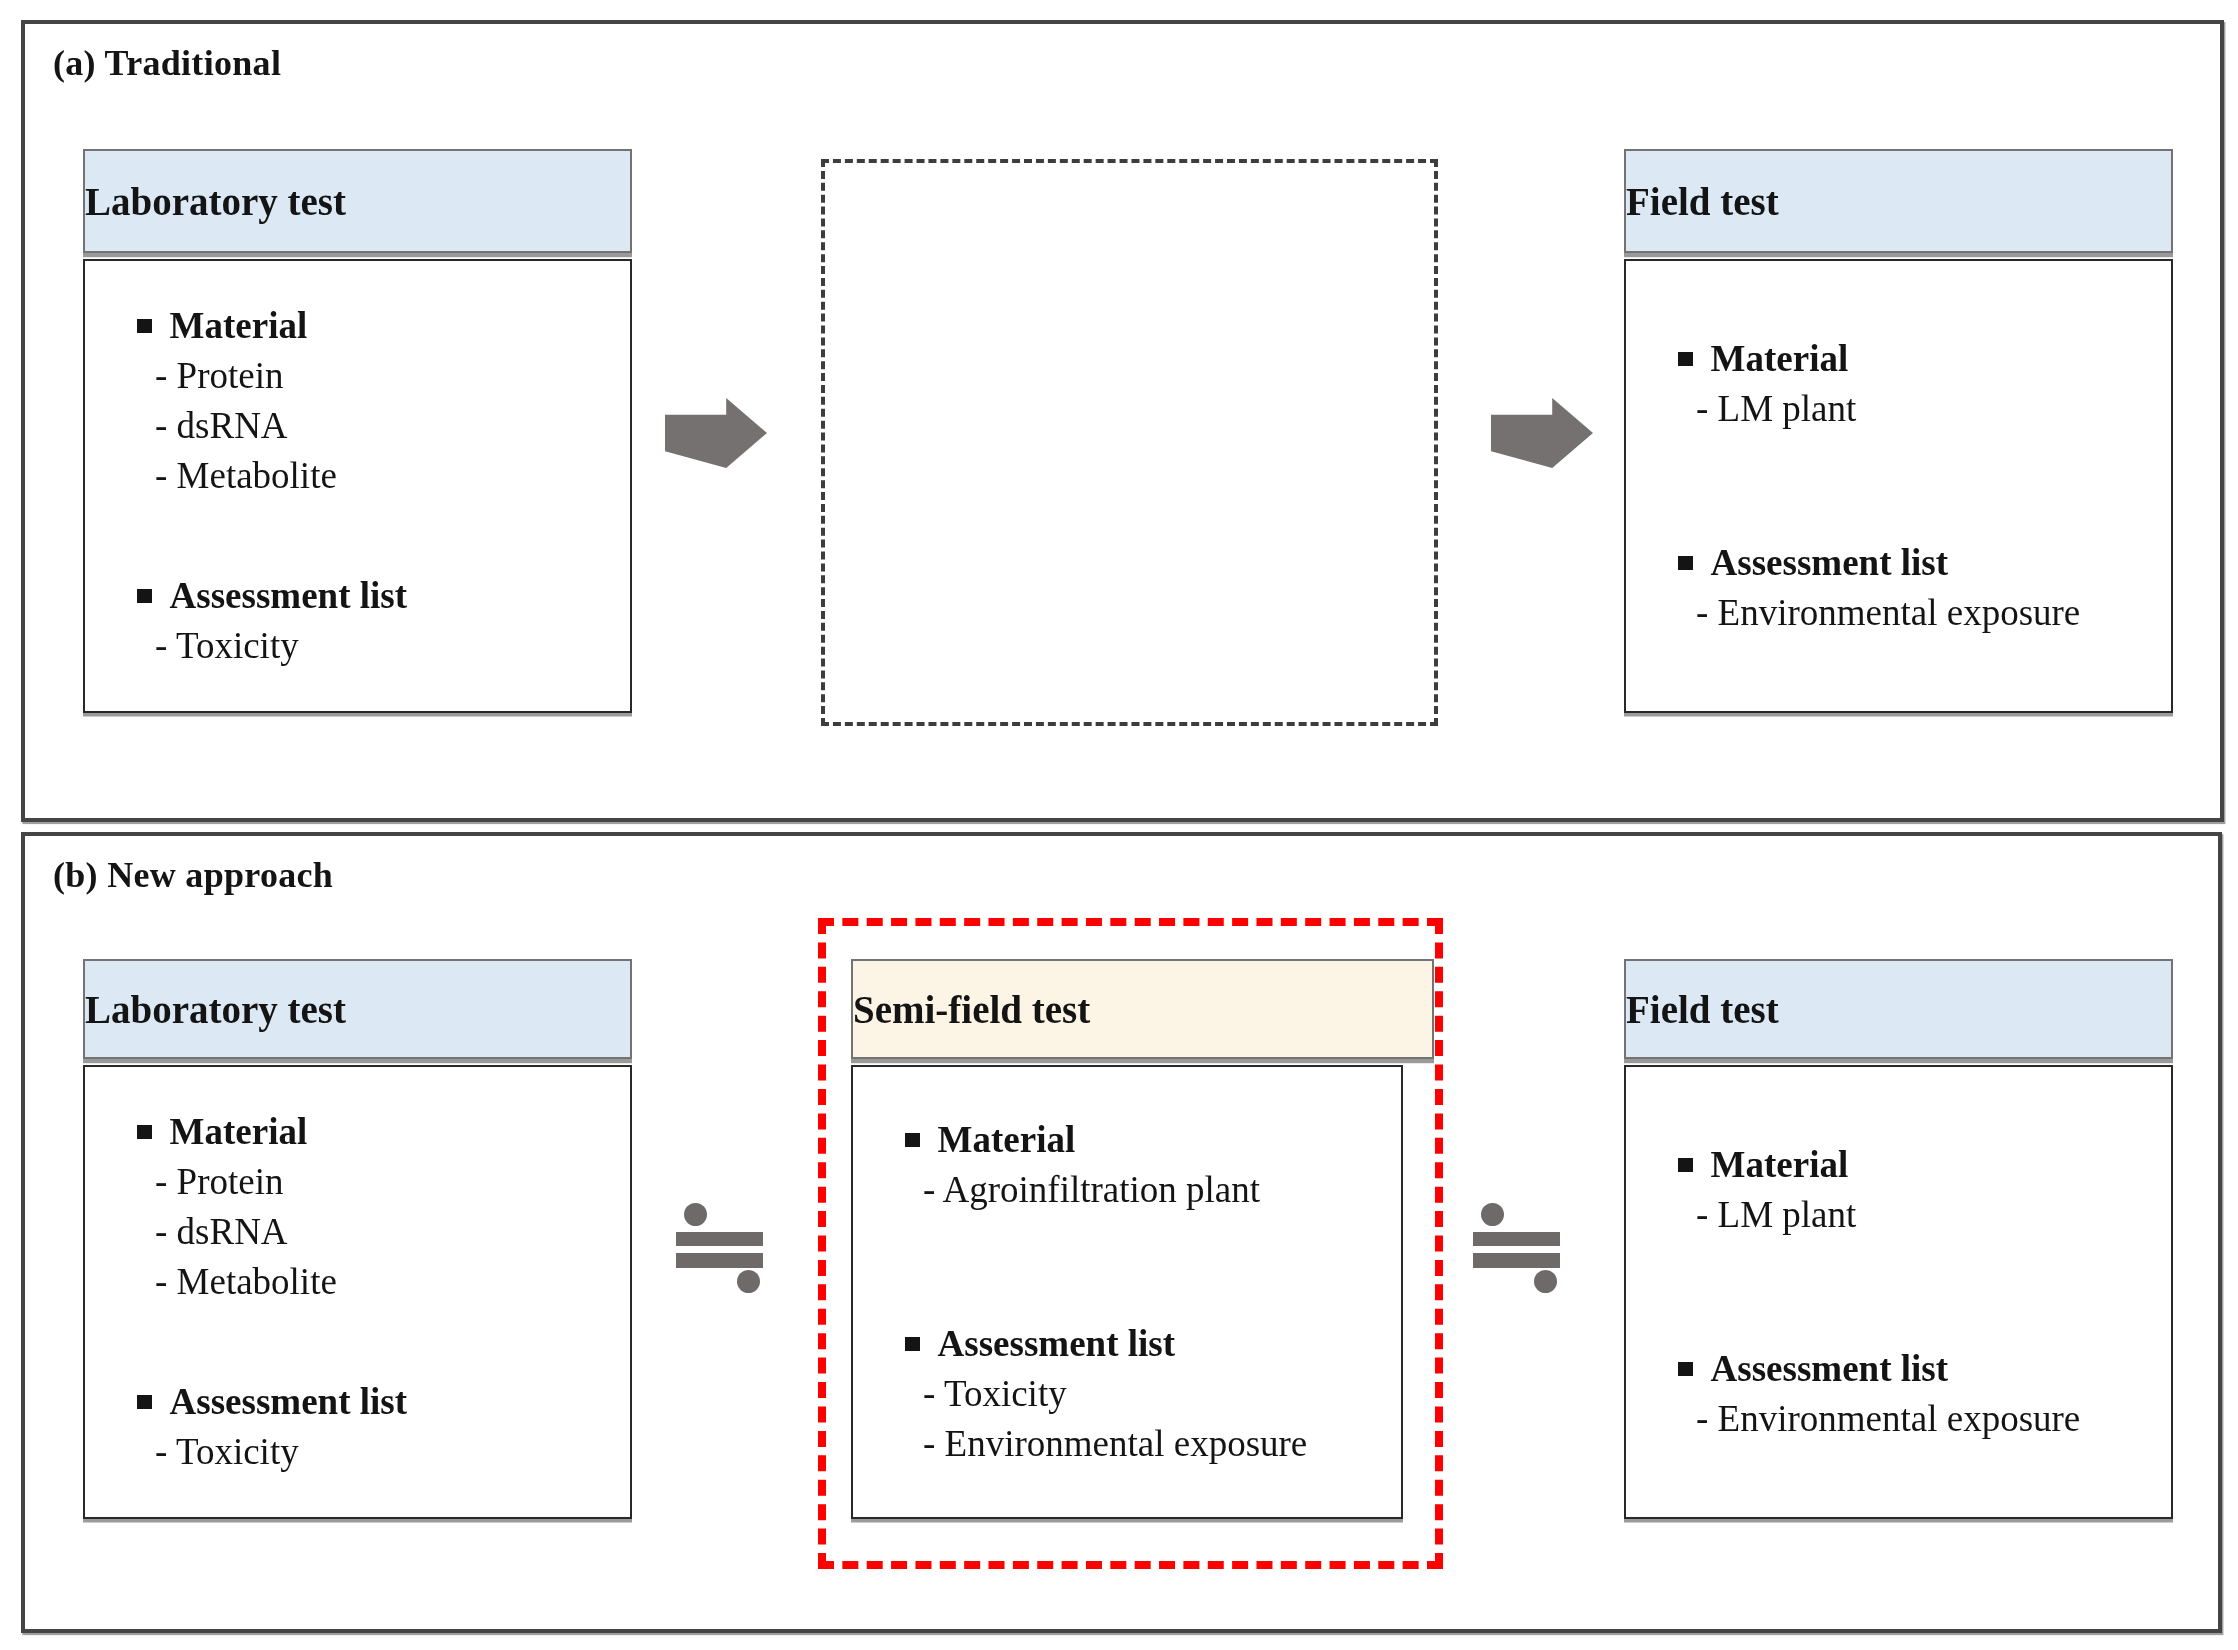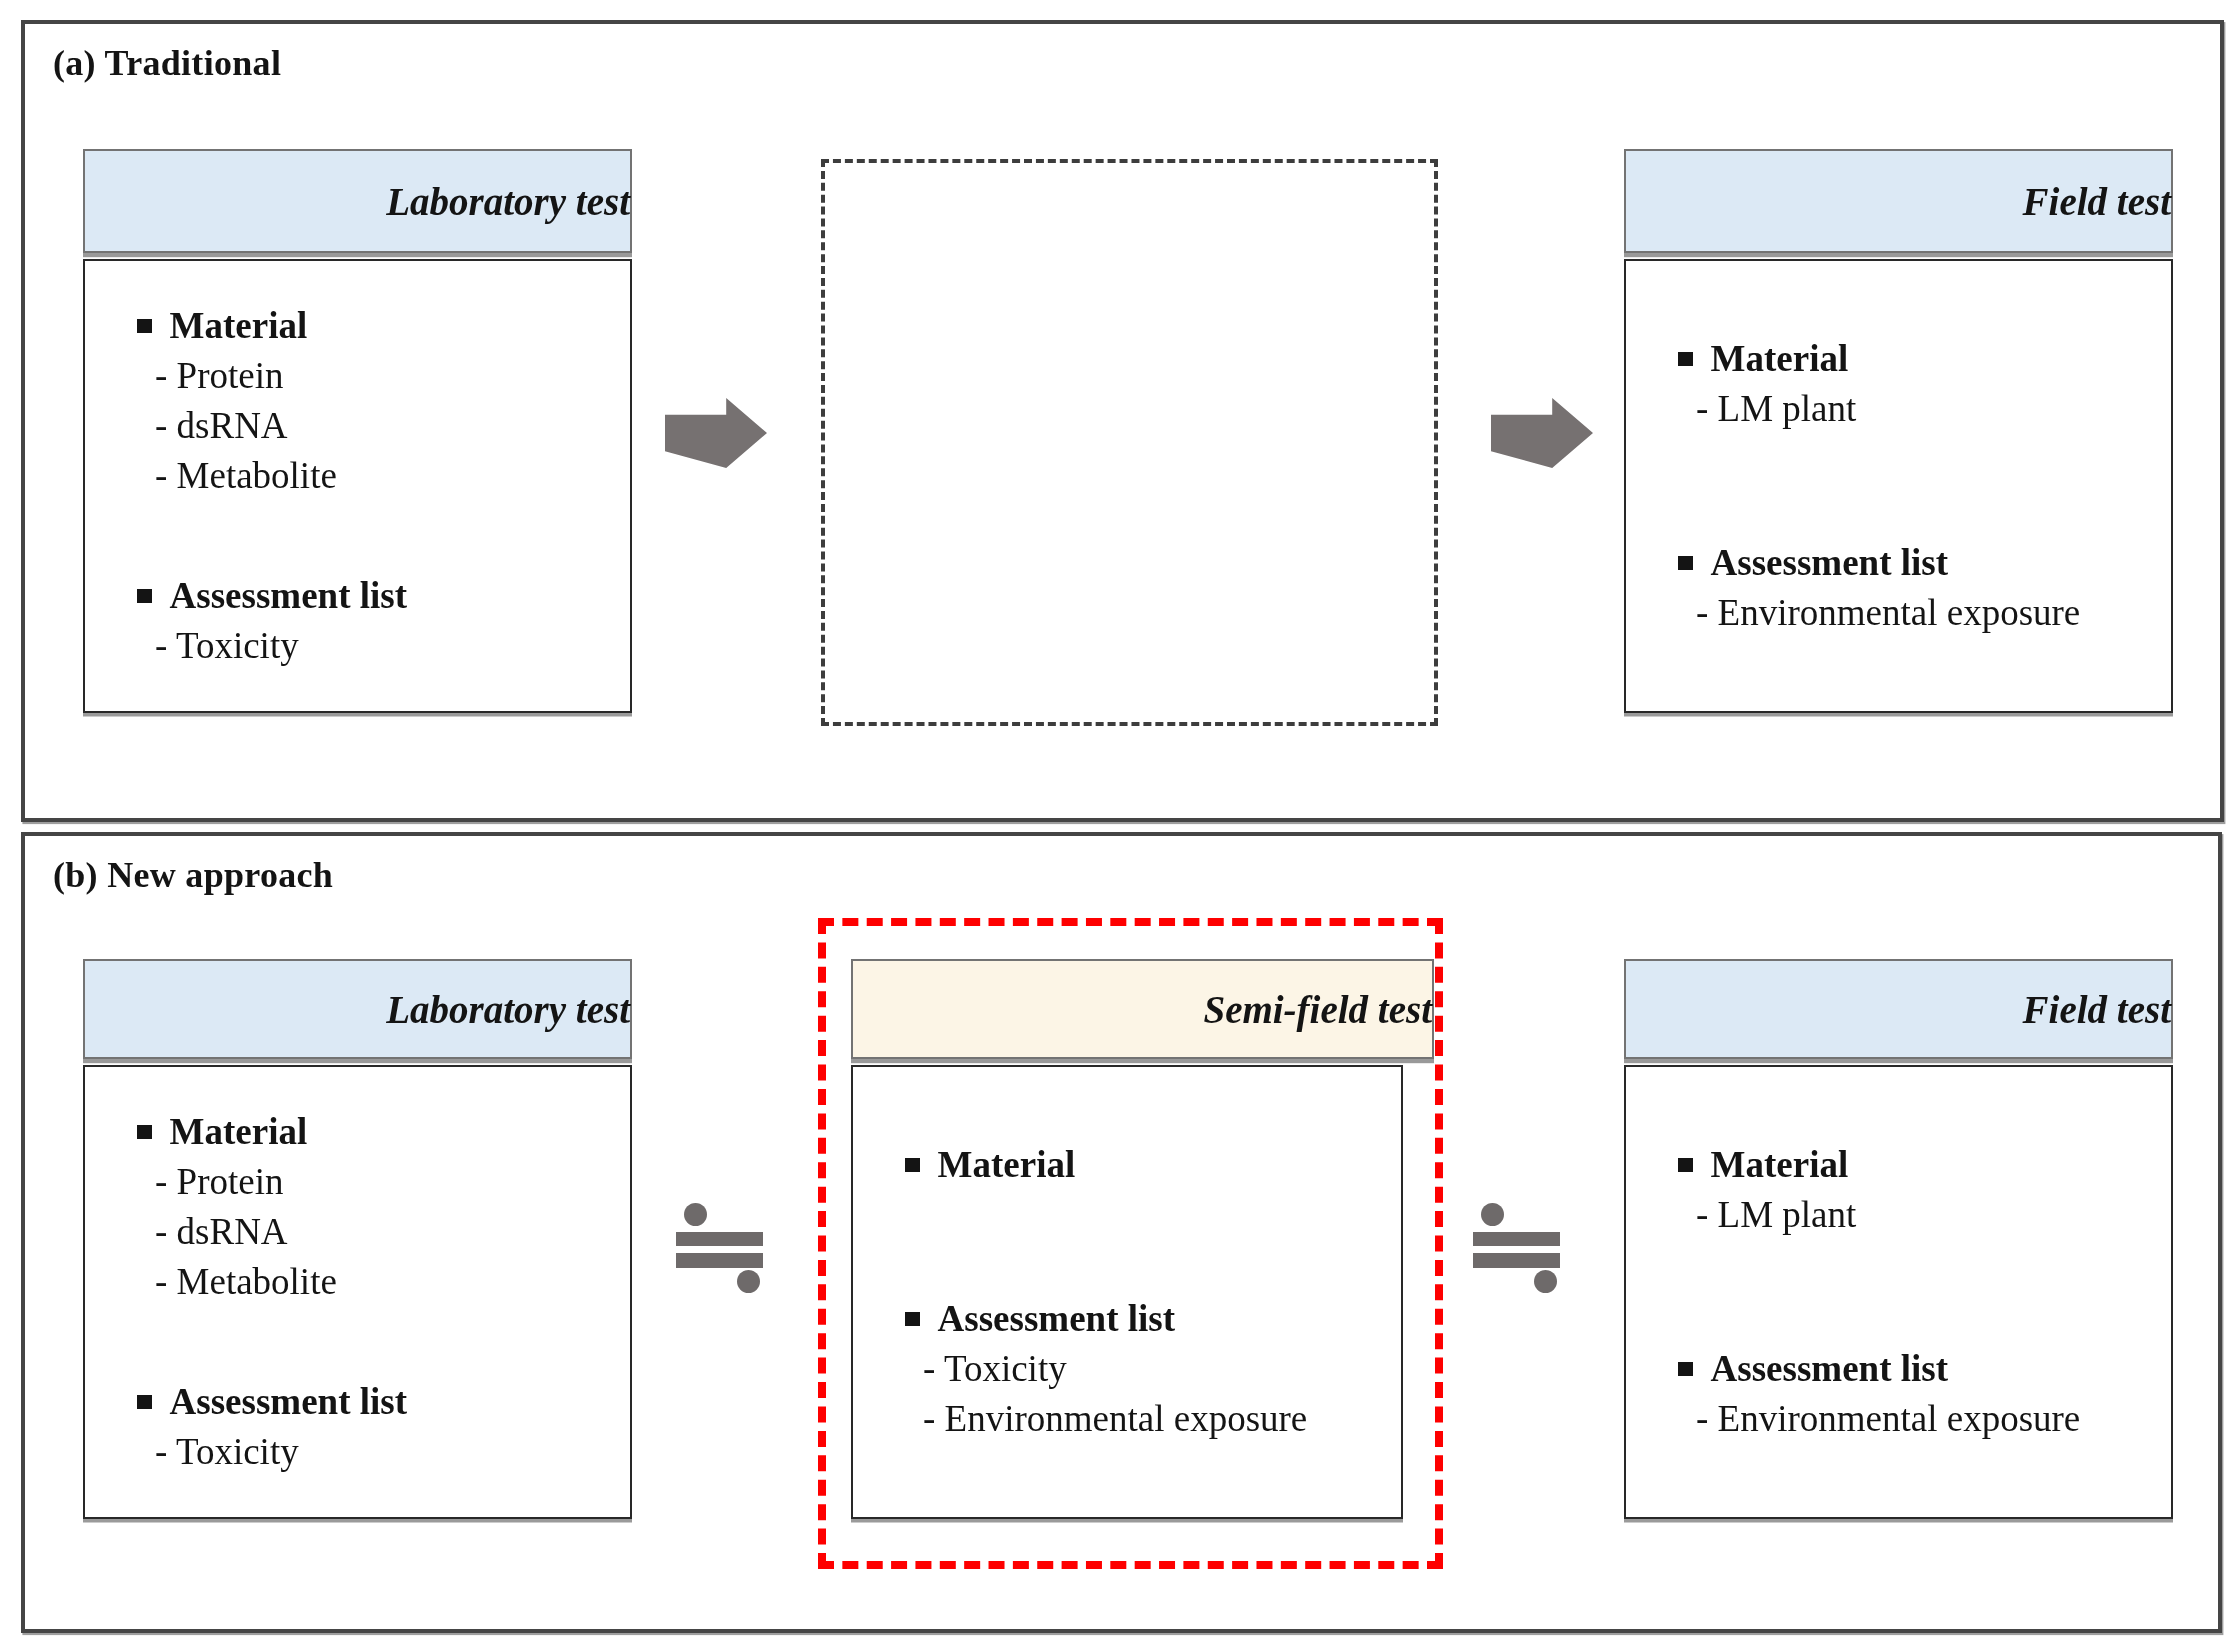--- a/index.html
+++ b/index.html
@@ -13,23 +13,23 @@
     box-sizing:border-box;box-shadow:1.4px 2.1px 0 #9e9e9e;
   }
   #panel-a{left:21px;top:19.5px;width:2203px;height:802px;}
   #panel-b{left:21px;top:832px;width:2201px;height:801px;}
   .panel-title{
     position:absolute;font-weight:bold;font-size:36px;letter-spacing:0.3px;
   }
   #title-a{left:53px;top:42px;}
   #title-b{left:53px;top:854px;}
   .hdr{
-    position:absolute;display:flex;align-items:center;justify-content:flex-end;
+    position:absolute;display:flex;align-items:center;justify-content:flex-start;
     font-weight:bold;font-size:39px;box-sizing:border-box;
-    border:2.1px solid #737373;box-shadow:0 4.2px 0 #999999;font-style:italic;
+    border:2.1px solid #737373;box-shadow:0 4.2px 0 #999999;
   }
   .hdr-blue{background:#dce9f5;}
   .hdr-cream{background:#fcf5e6;}
   .bod{
     position:absolute;background:#ffffff;border:2.8px solid #282828;
     box-sizing:border-box;box-shadow:0 3.5px 0 #9a9a9a;
     display:flex;flex-direction:column;justify-content:center;
     padding:14px 16.7px 14px 52px;
   }
   .glabel{
@@ -166,20 +166,21 @@
 
 <div class="hdr hdr-cream" id="hdr-semi">
   <span>Semi-field test</span>
 </div>
 <div class="bod" id="bod-semi">
   <div class="group">
     <div class="glabel">
       <span class="sq"></span>
       <span>Material</span>
     </div>
+    <div class="item">- Agroinfiltration plant</div>
   </div>
   <div class="group gap-big">
     <div class="glabel">
       <span class="sq"></span>
       <span>Assessment list</span>
     </div>
     <div class="item">- Toxicity</div>
     <div class="item">- Environmental exposure</div>
   </div>
 </div>

